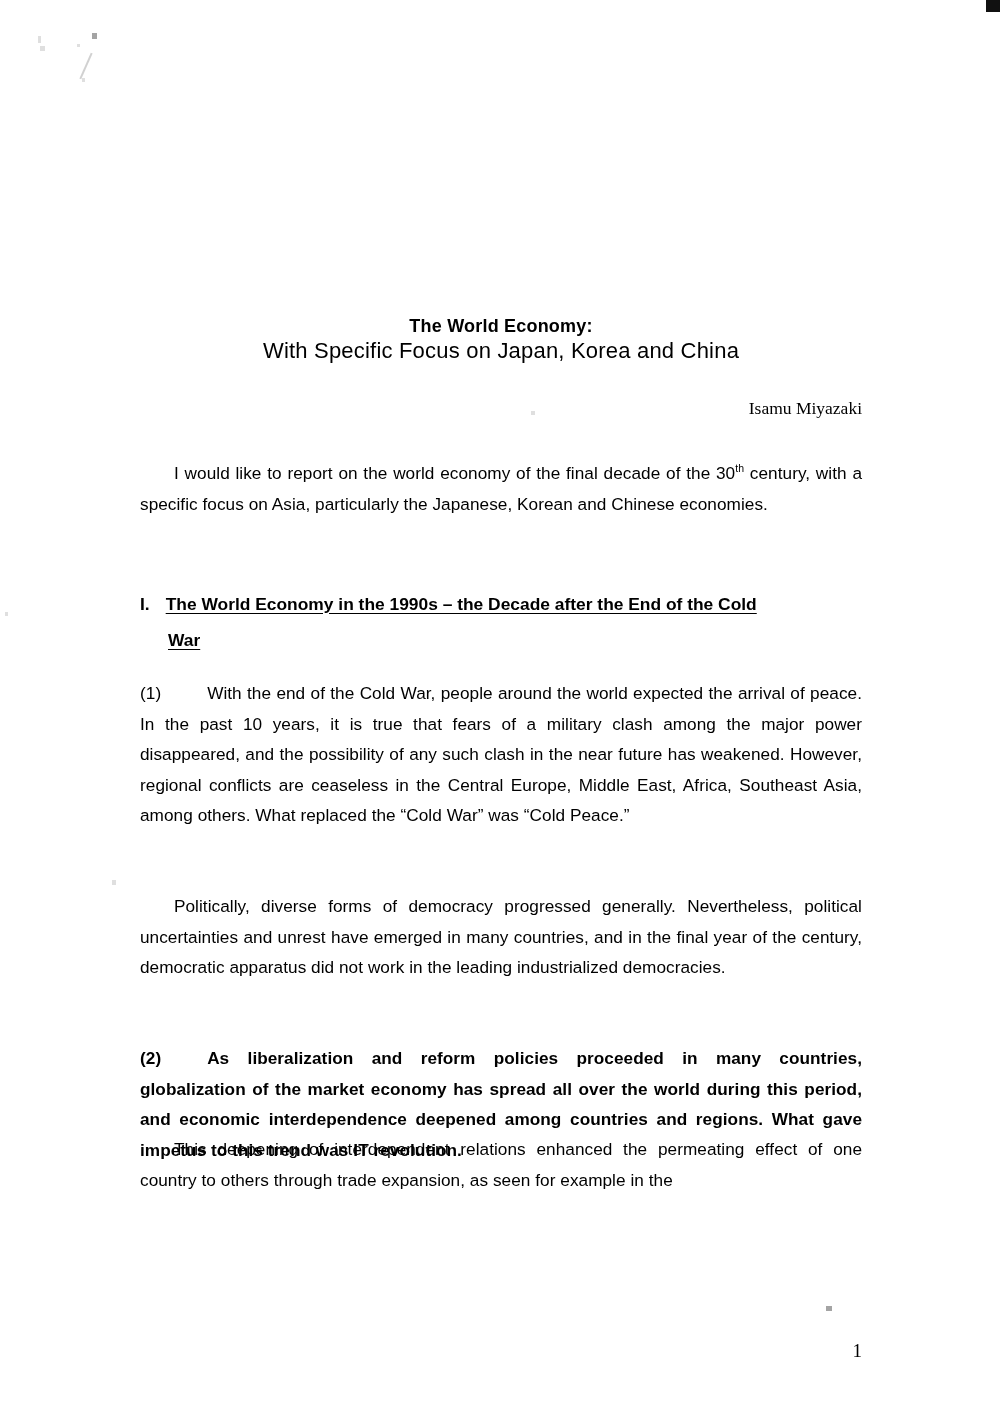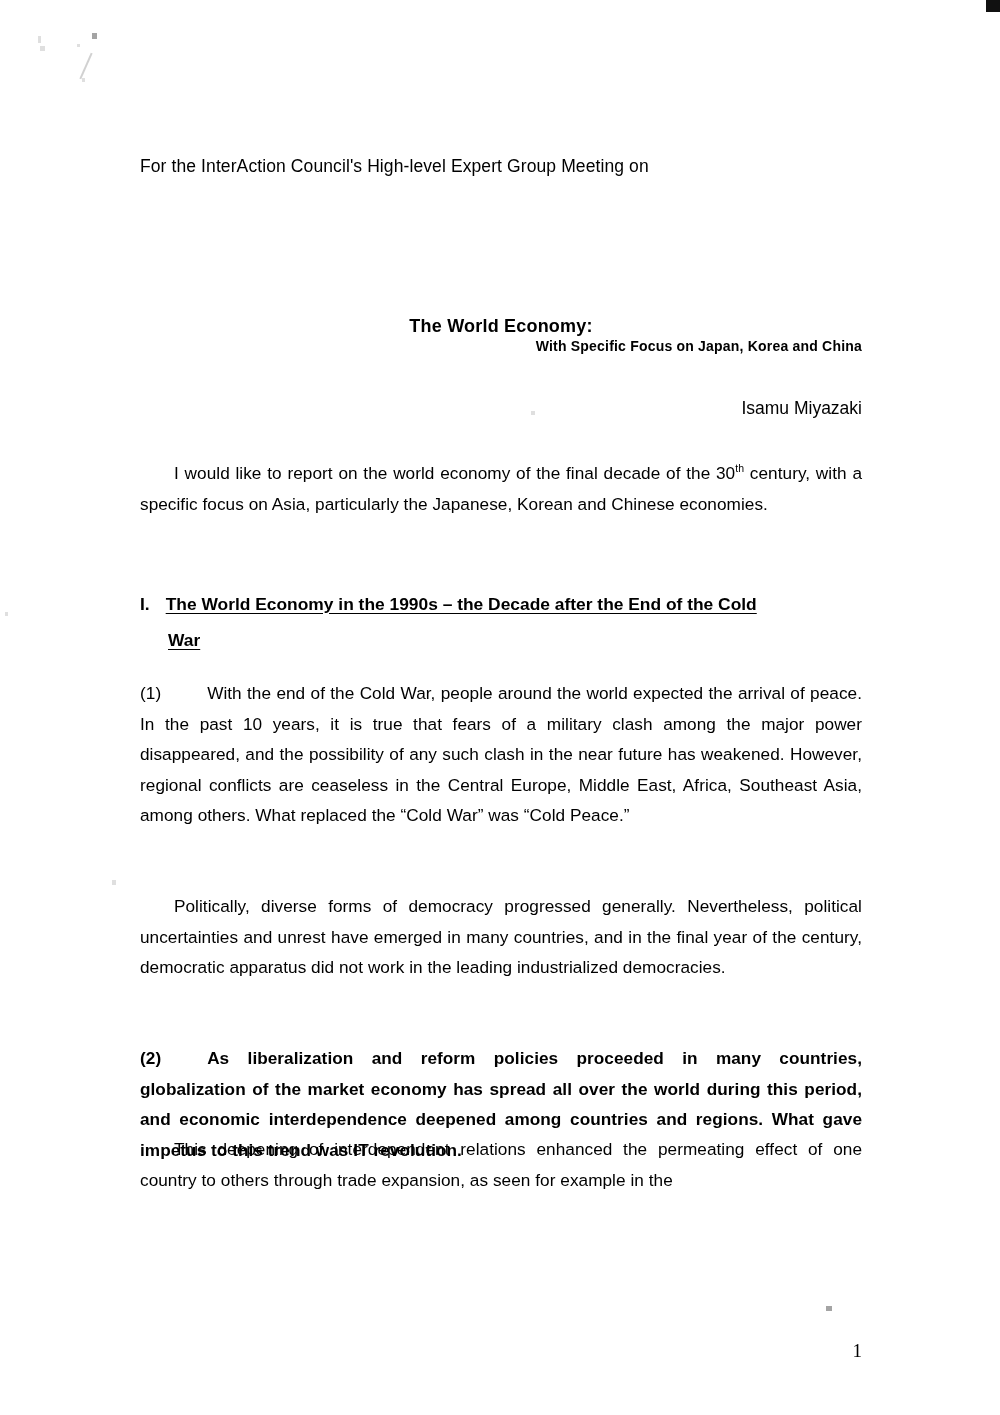--- a/index.html
+++ b/index.html
@@ -71,32 +71,33 @@
     font-size: 18px;
     font-weight: bold;
     letter-spacing: .2px;
     margin-top: 40px;
   }
   .doc-subtitle {
     position: absolute;
     top: 338px;
     left: 0;
     width: 722px;
-    text-align: right;
-    font-size: 14px;
-    font-weight: bold;
+    text-align: center;
+    font-size: 22px;
+    font-weight: normal;
     letter-spacing: .2px;
   }
   .author {
     position: absolute;
     top: 398px;
     left: 0;
     width: 722px;
     text-align: right;
     font-size: 17.5px;
+    font-family: Liberation Serif, serif;
   }
   .para {
     position: absolute;
     left: 0;
     width: 722px;
     font-size: 17.2px;
     line-height: 30.5px;
     text-align: justify;
     text-justify: inter-word;
     letter-spacing: .05px;
@@ -145,21 +146,20 @@
   <div class="artifact streak" style="left:85px; top:52px; width:2px; height:28px;"></div>
   <div class="artifact faint" style="left:82px; top:78px; width:3px; height:4px;"></div>
   <div class="artifact faint" style="left:5px; top:612px; width:3px; height:4px;"></div>
   <div class="artifact faint" style="left:112px; top:880px; width:4px; height:5px;"></div>
   <div class="artifact faint" style="left:531px; top:411px; width:4px; height:4px;"></div>
   <div class="artifact" style="left:826px; top:1306px; width:6px; height:5px;"></div>
 
   <div class="content">
 
     <div class="meeting-header">
-      <div class="ln1">For the InterAction Council's High-level Expert Group Meeting on</div>
     </div>
 
     <div class="doc-title">The World Economy:</div>
 
     <div class="doc-subtitle">With Specific Focus on Japan, Korea and China</div>
 
     <div class="author">Isamu Miyazaki</div>
 
     <div class="para" style="top:458px;"><span class="indent"></span><span>I would like to report on the world economy of the final decade of the 30</span><sup>th</sup><span> century, with a specific focus on Asia, particularly the Japanese, Korean and Chinese economies.</span></div>
 

